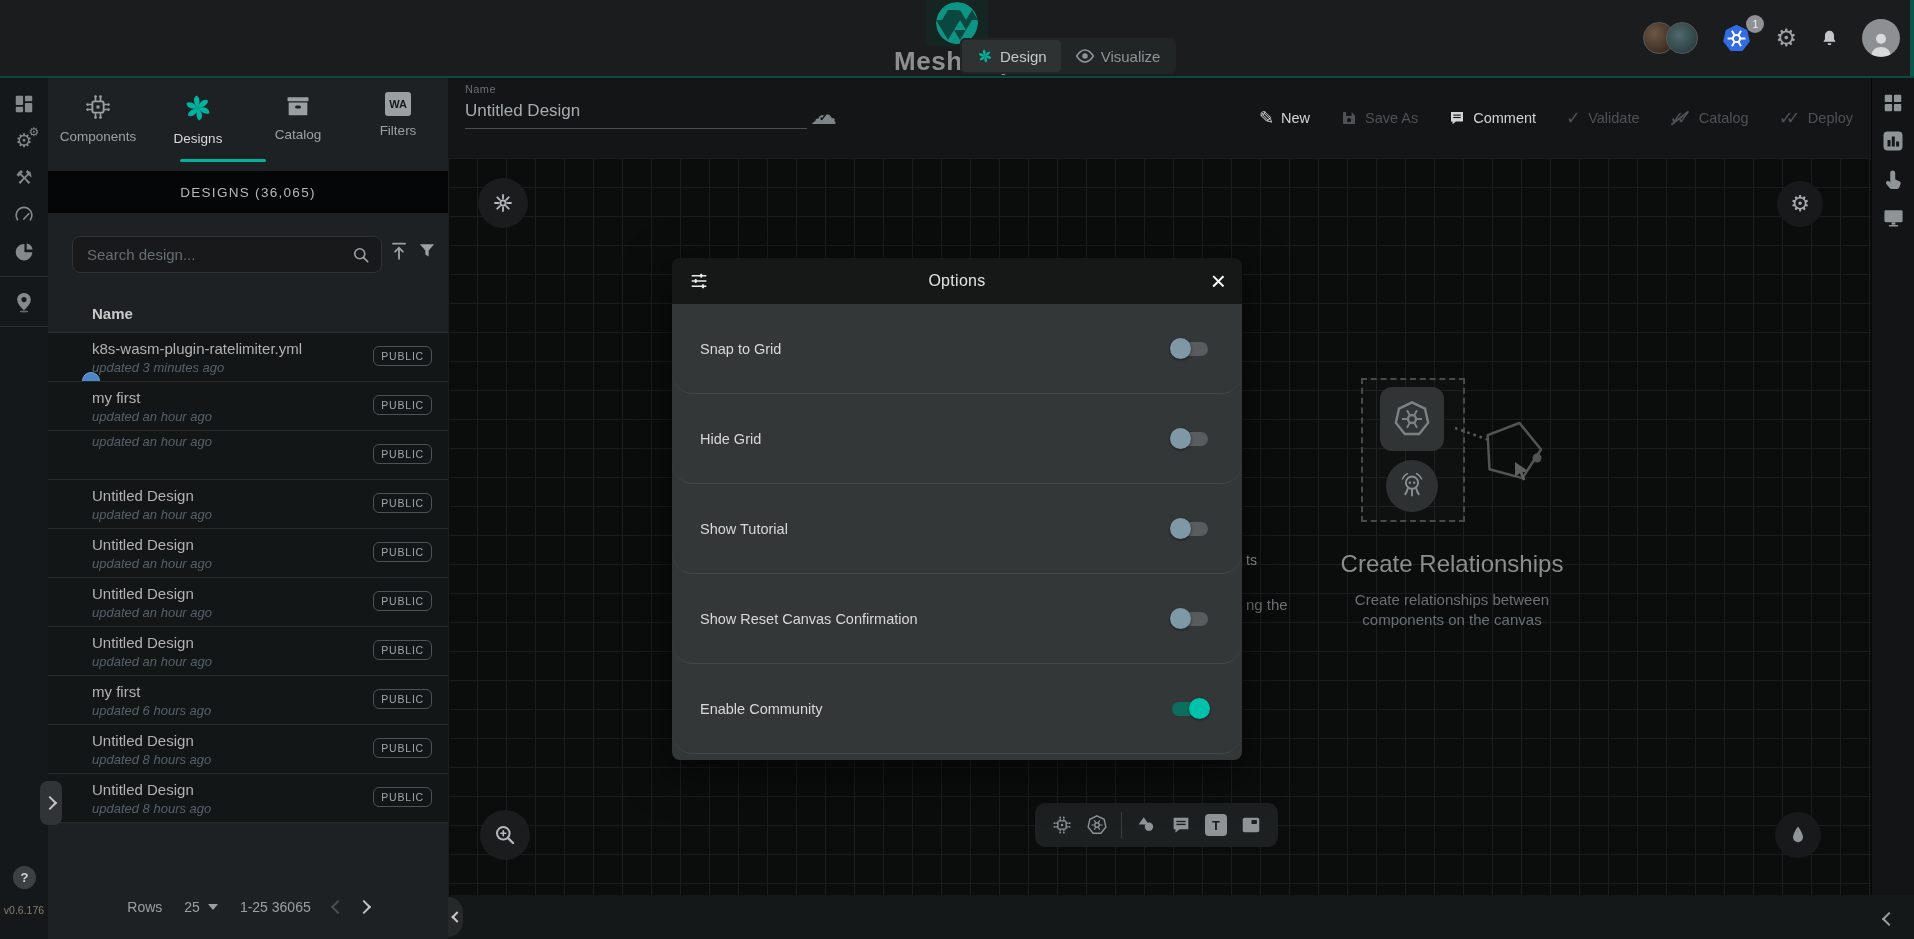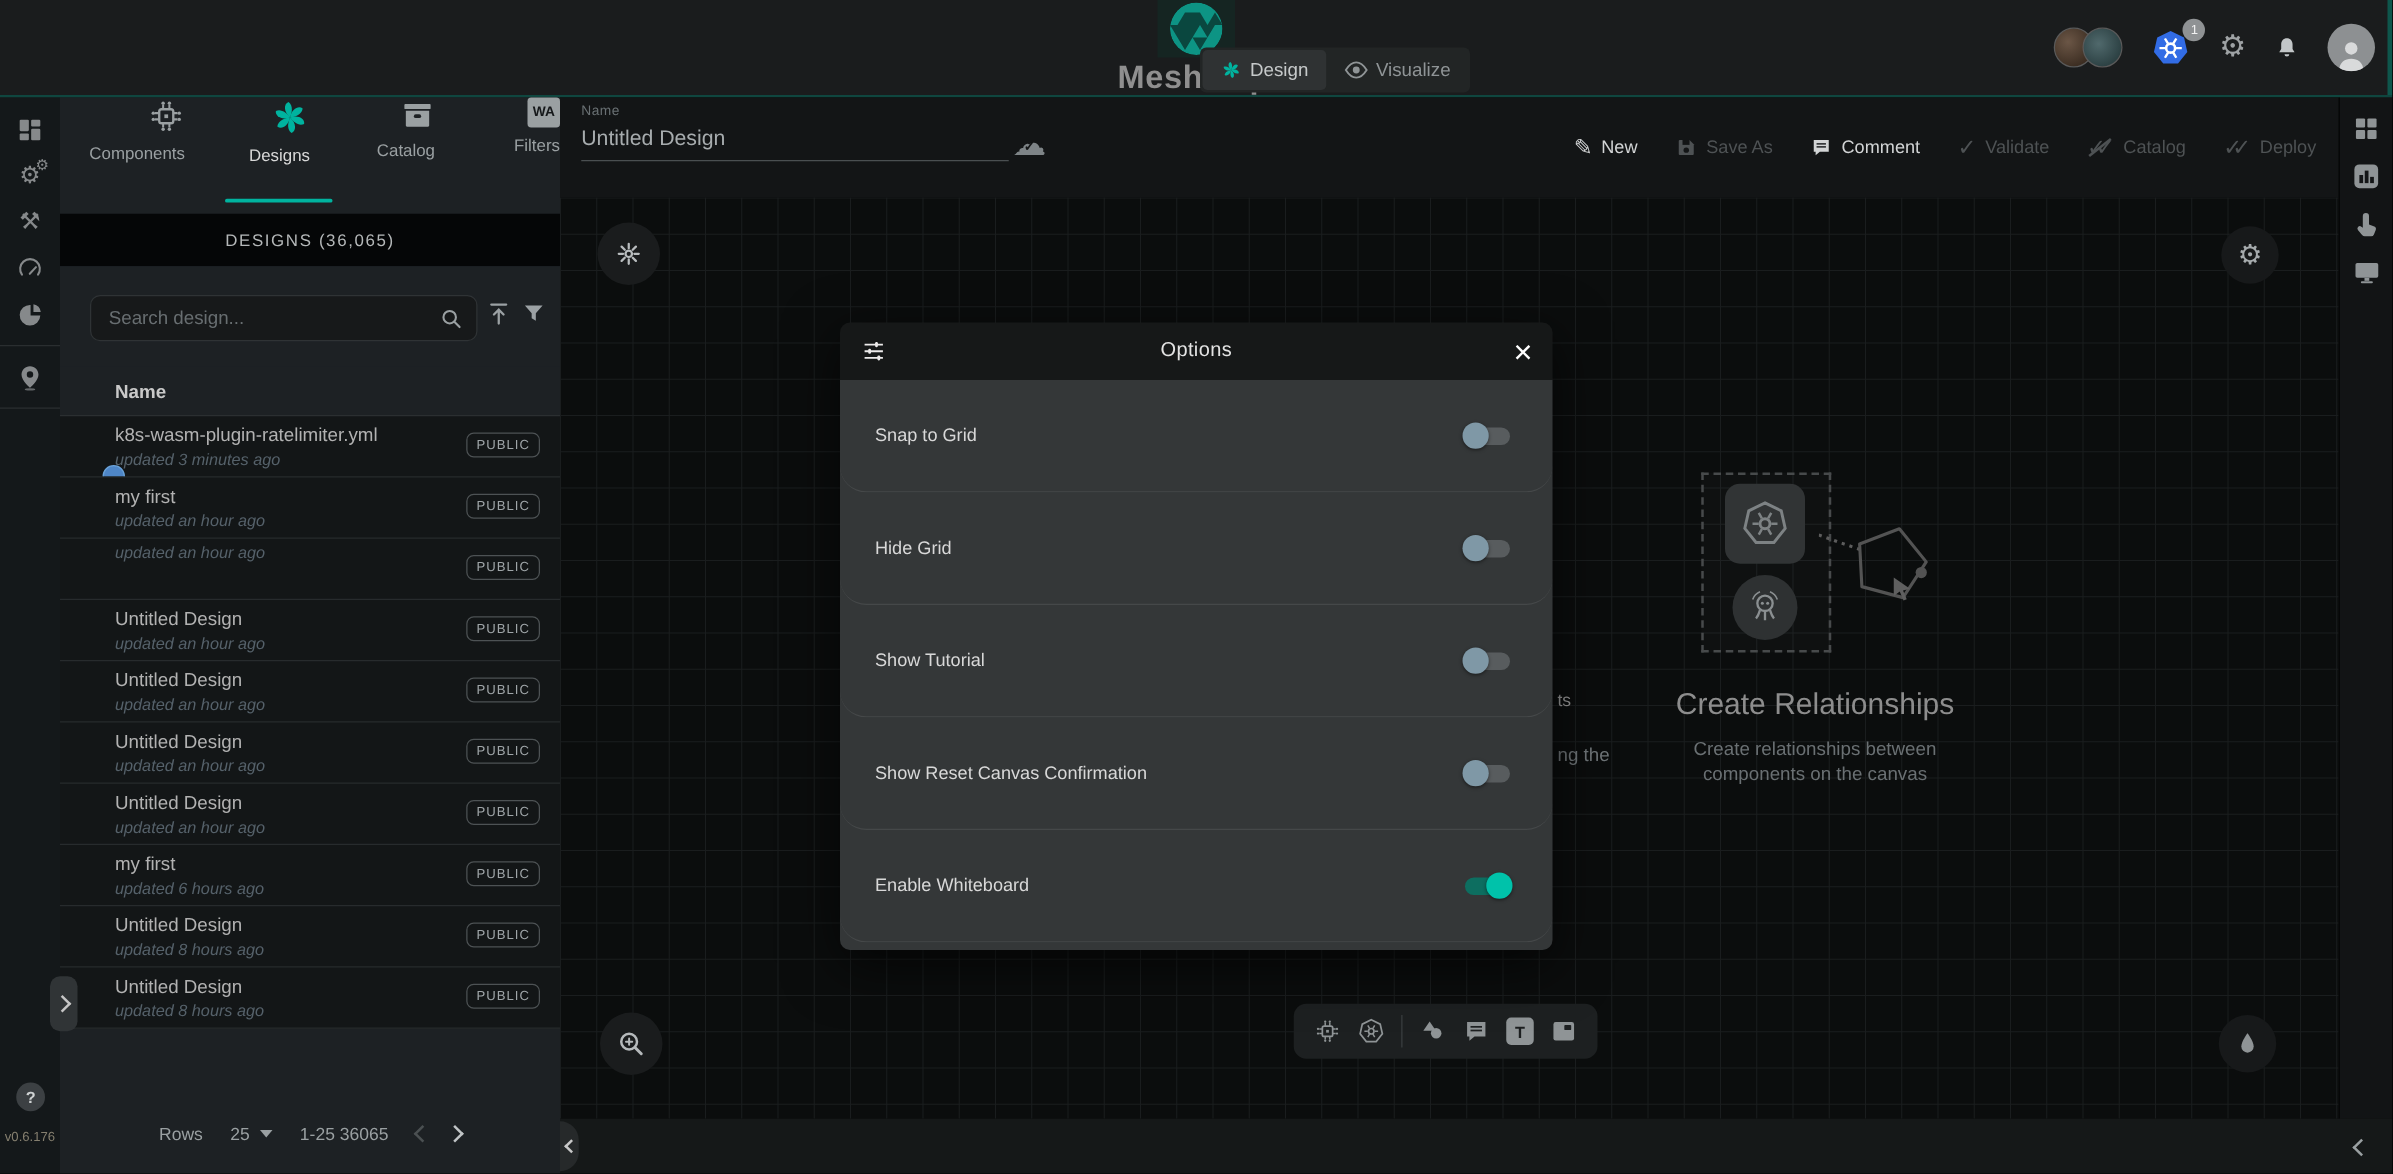--- a/index.html
+++ b/index.html
@@ -43,21 +43,21 @@
   .version{position:absolute;left:0;top:826px;width:48px;text-align:center;font-size:10.5px;color:#857f6f;}
 
   
   .chev{display:inline-block;width:8px;height:8px;border-right:2.4px solid currentColor;border-bottom:2.4px solid currentColor;}
   .chev.right{transform:rotate(-45deg);margin-left:-3px;}
   .chev.left{transform:rotate(135deg);margin-right:-3px;}
 
   
   #left-panel{position:absolute;left:48px;top:78px;width:400px;height:861px;background:#1d2124;}
   .panel-tabs{position:relative;height:93px;display:flex;}
-  .ptab{flex:1;display:flex;flex-direction:column;align-items:flex-end;justify-content:flex-start;
+  .ptab{flex:1;display:flex;flex-direction:column;align-items:center;justify-content:flex-start;padding-top:14px;
         color:#9aa0a2;font-size:13.5px;gap:7px;}
   .ptab.active{color:#d8d8d8;}
   .tab-underline{position:absolute;left:132px;top:81px;width:86px;height:3px;background:#00B39F;border-radius:2px;}
   .wa-tile{width:26px;height:24px;border-radius:3px;background:#9aa0a2;color:#15181a;font-size:11px;font-weight:800;
            display:flex;align-items:center;justify-content:center;}
   .section-title{height:42px;background:#050607;display:flex;align-items:center;justify-content:center;
                  font-size:13.5px;letter-spacing:1.3px;color:#b5b8b9;}
   .search-row{position:relative;height:80px;background:#1d2124;}
   .search-box{position:absolute;left:24px;top:23px;width:310px;height:37px;box-sizing:border-box;
               background:#17191a;border:1px solid #2f3335;border-radius:8px;display:flex;align-items:center;}
@@ -685,21 +685,21 @@
         </div>
 
         <div class="opt-row">
           <span class="opt-label">Show Reset Canvas Confirmation</span>
           <span class="toggle">
             <span class="knob"></span>
           </span>
         </div>
 
         <div class="opt-row">
-          <span class="opt-label">Enable Whiteboard</span>
+          <span class="opt-label">Enable Community</span>
           <span class="toggle on">
             <span class="knob"></span>
           </span>
         </div>
       </div>
   </div>
 
 </div>
 
 </body></html>

